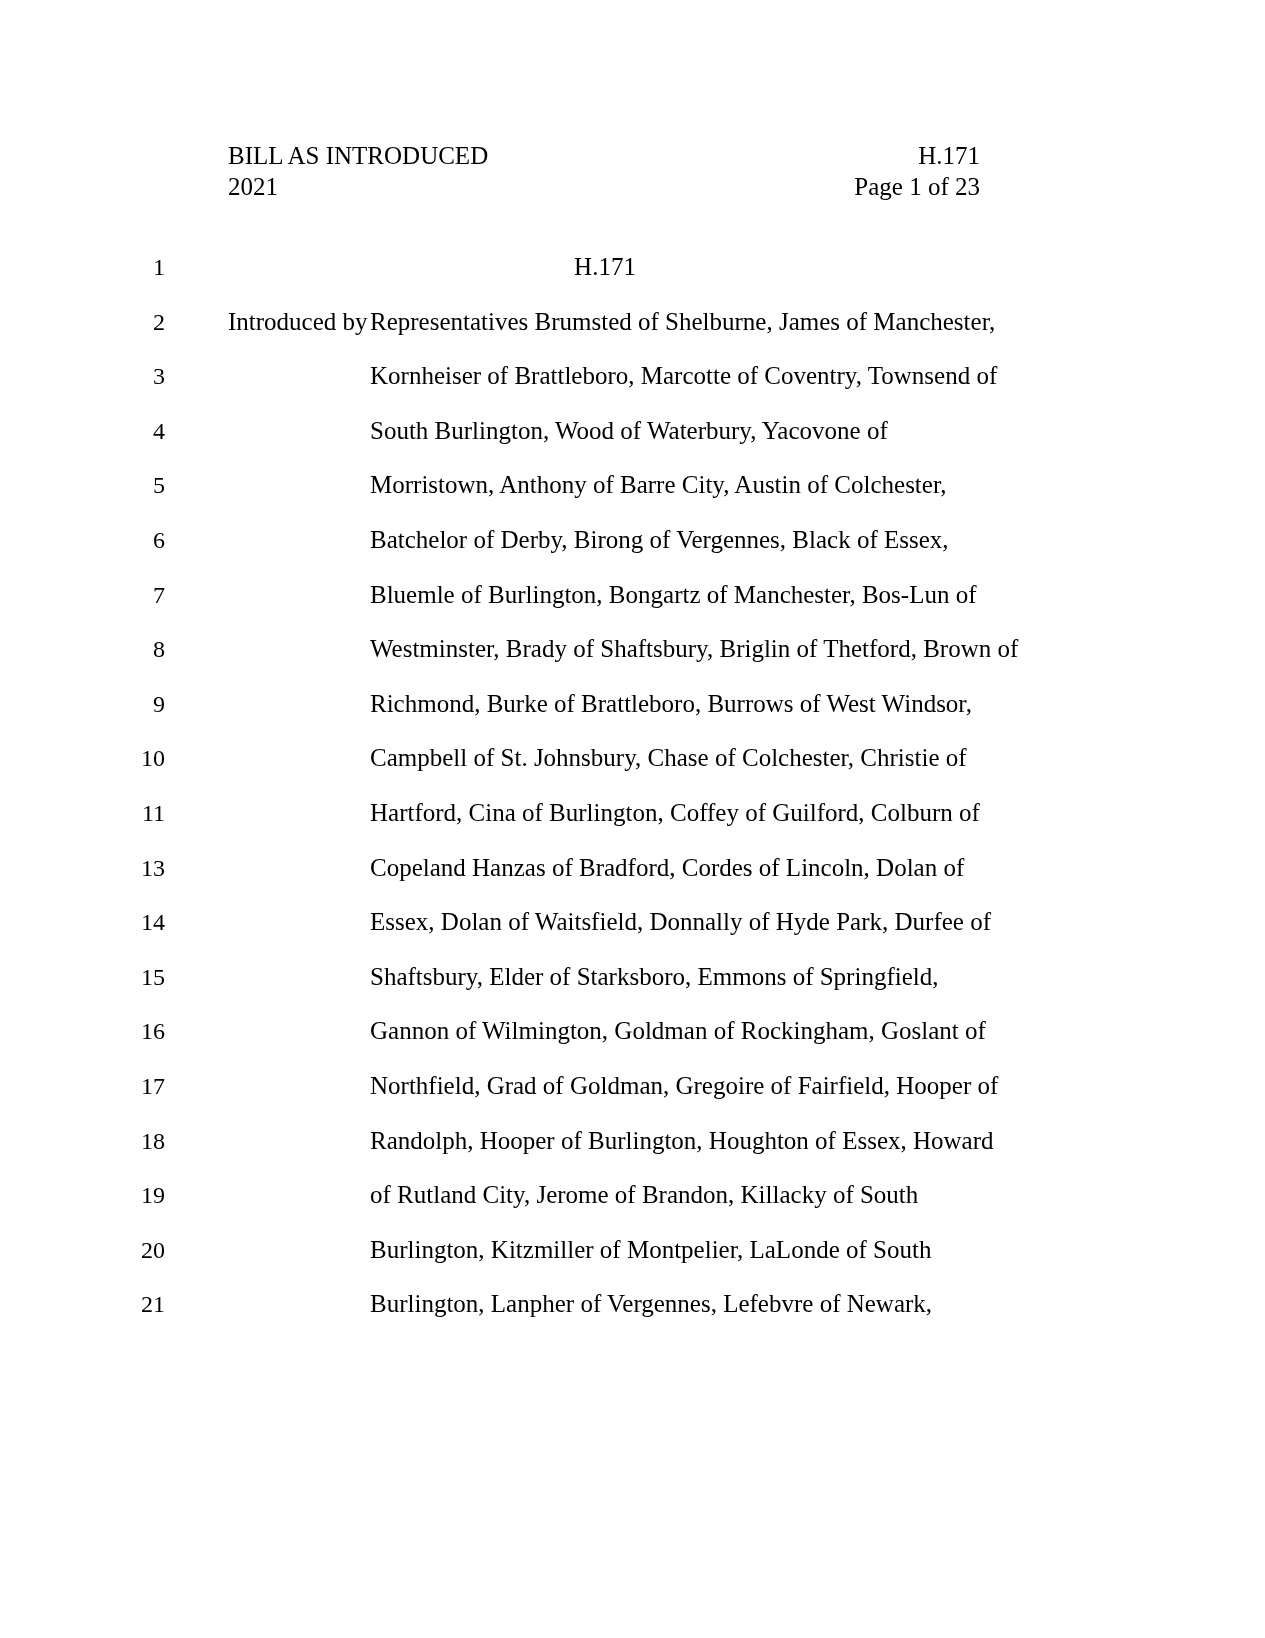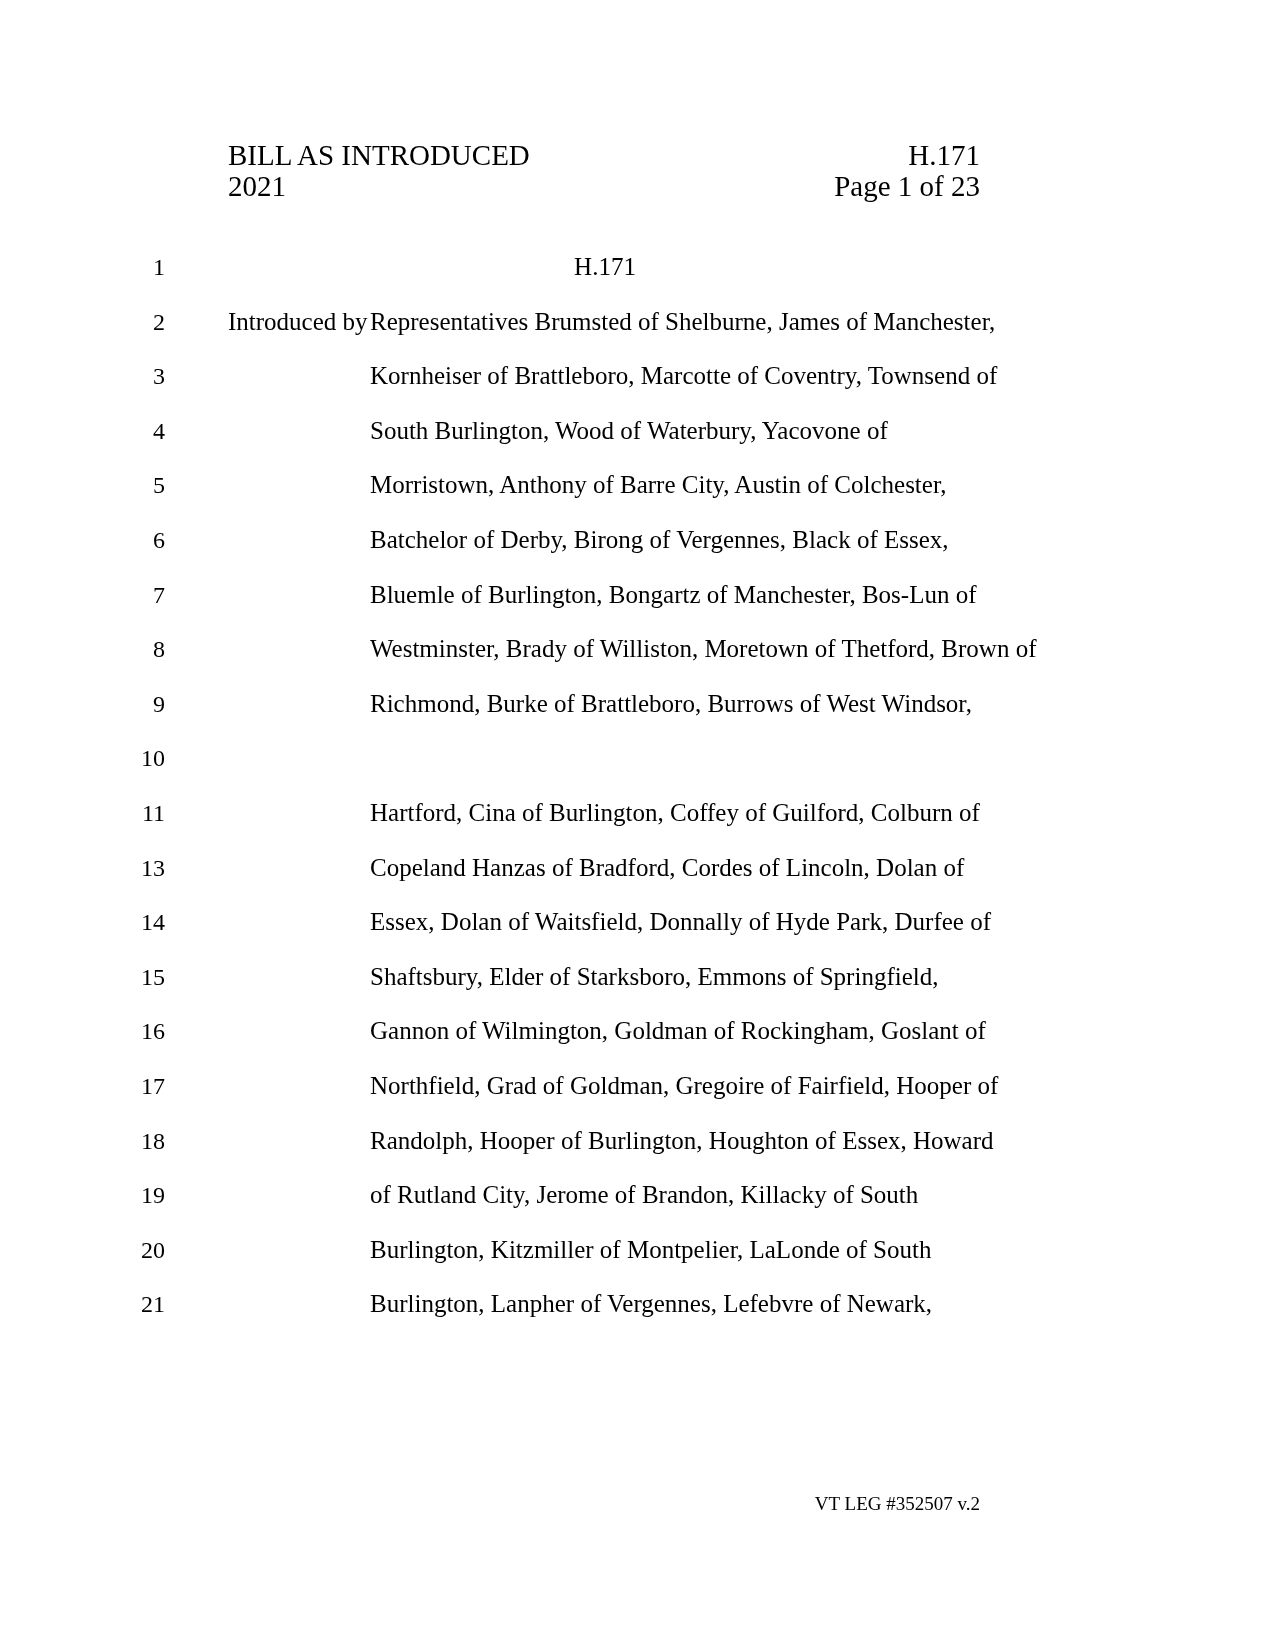--- a/index.html
+++ b/index.html
@@ -26,21 +26,21 @@
   .doc-header {
     position: absolute;
     left: 228px;
     top: 140px;
     width: 752px;
   }
   .doc-header .hdr-row {
     display: flex;
     justify-content: space-between;
     align-items: baseline;
-    font-size: 29px;
+    font-size: 25px;
     line-height: 31px;
     white-space: pre;
   }
   .hdr-left  { text-align: left; }
   .hdr-right { text-align: right; }
 
   
   .body-lines {
     position: absolute;
     left: 0;
@@ -137,28 +137,29 @@
       <div class="line-row">
         <div class="line-no">6</div>
         <div class="line-text">Batchelor of Derby, Birong of Vergennes, Black of Essex,</div>
       </div>
       <div class="line-row">
         <div class="line-no">7</div>
         <div class="line-text">Bluemle of Burlington, Bongartz of Manchester, Bos-Lun of</div>
       </div>
       <div class="line-row">
         <div class="line-no">8</div>
-        <div class="line-text">Westminster, Brady of Williston, Moretown of Thetford, Brown of</div>
+        <div class="line-text">Westminster, Brady of Shaftsbury, Briglin of Thetford, Brown of</div>
       </div>
       <div class="line-row">
         <div class="line-no">9</div>
         <div class="line-text">Richmond, Burke of Brattleboro, Burrows of West Windsor,</div>
       </div>
       <div class="line-row">
         <div class="line-no">10</div>
+        <div class="line-text">Campbell of St. Johnsbury, Chase of Colchester, Christie of</div>
       </div>
       <div class="line-row">
         <div class="line-no">11</div>
         <div class="line-text">Hartford, Cina of Burlington, Coffey of Guilford, Colburn of</div>
       </div>
       <div class="line-row">
         <div class="line-no">13</div>
         <div class="line-text">Copeland Hanzas of Bradford, Cordes of Lincoln, Dolan of</div>
       </div>
       <div class="line-row">
@@ -188,15 +189,14 @@
       <div class="line-row">
         <div class="line-no">20</div>
         <div class="line-text">Burlington, Kitzmiller of Montpelier, LaLonde of South</div>
       </div>
       <div class="line-row">
         <div class="line-no">21</div>
         <div class="line-text">Burlington, Lanpher of Vergennes, Lefebvre of Newark,</div>
       </div>
     </div>
 
-  <div class="doc-footer">VT LEG #352507 v.2</div>
 
 </div>
 
 </body></html>

